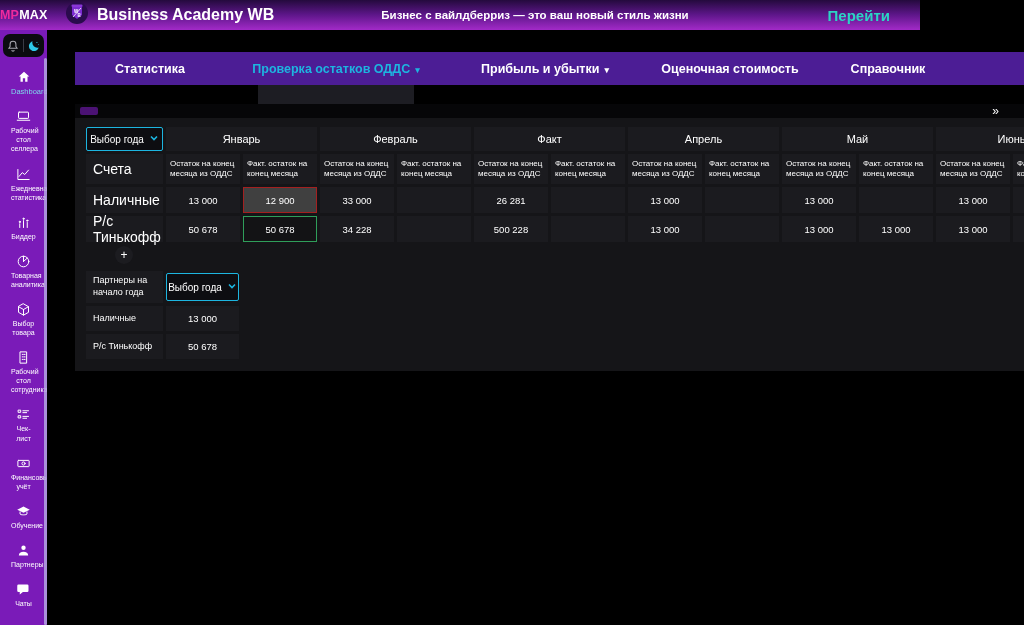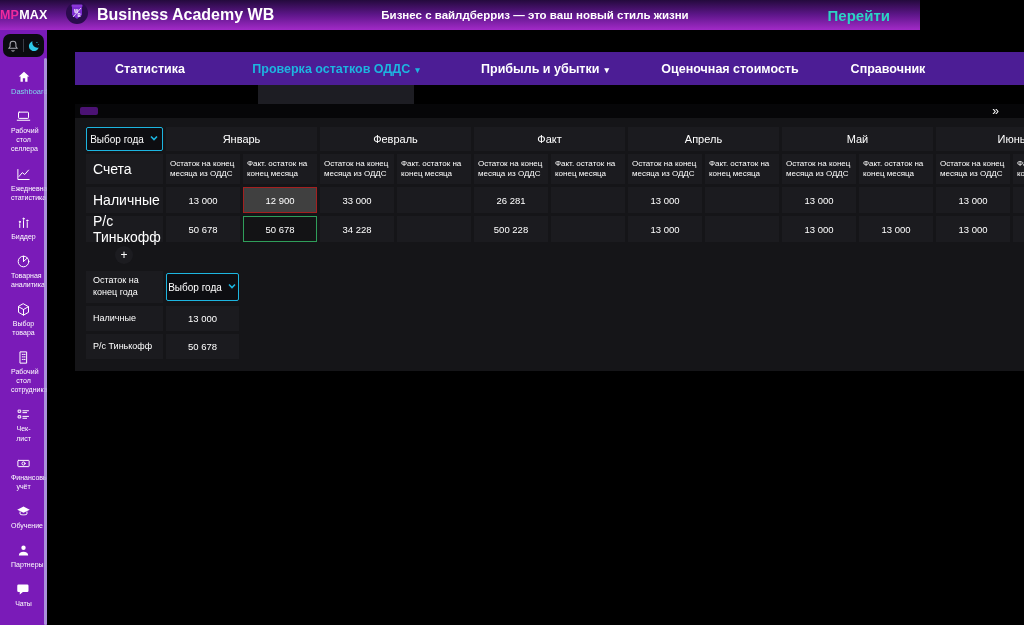--- a/index.html
+++ b/index.html
@@ -322,21 +322,21 @@
         <div class="cell val"></div>
         <div class="cell val">13 000</div>
         <div class="cell val"></div>
         <div class="cell val">13 000</div>
         <div class="cell val">13 000</div>
         <div class="cell val">13 000</div>
         <div class="cell val"></div>
       </div>
     <button class="plus">+</button>
     <div id="start-table">
-        <div class="cell lbl">Остаток на конец года</div>
+        <div class="cell lbl">Партнеры на начало года</div>
         <div class="cell ddwrap">
           <div class="cell dd">
             <span>Выбор года</span>
             <span><svg width="10" height="10" viewBox="0 0 10 10">
                 <polyline points="2,3.5 5,6.5 8,3.5" fill="none" stroke="#1db5e0" stroke-width="1.6"></polyline>
               </svg></span>
           </div>
         </div>
         <div class="cell lbl">Наличные</div>
         <div class="cell val">13 000</div>

